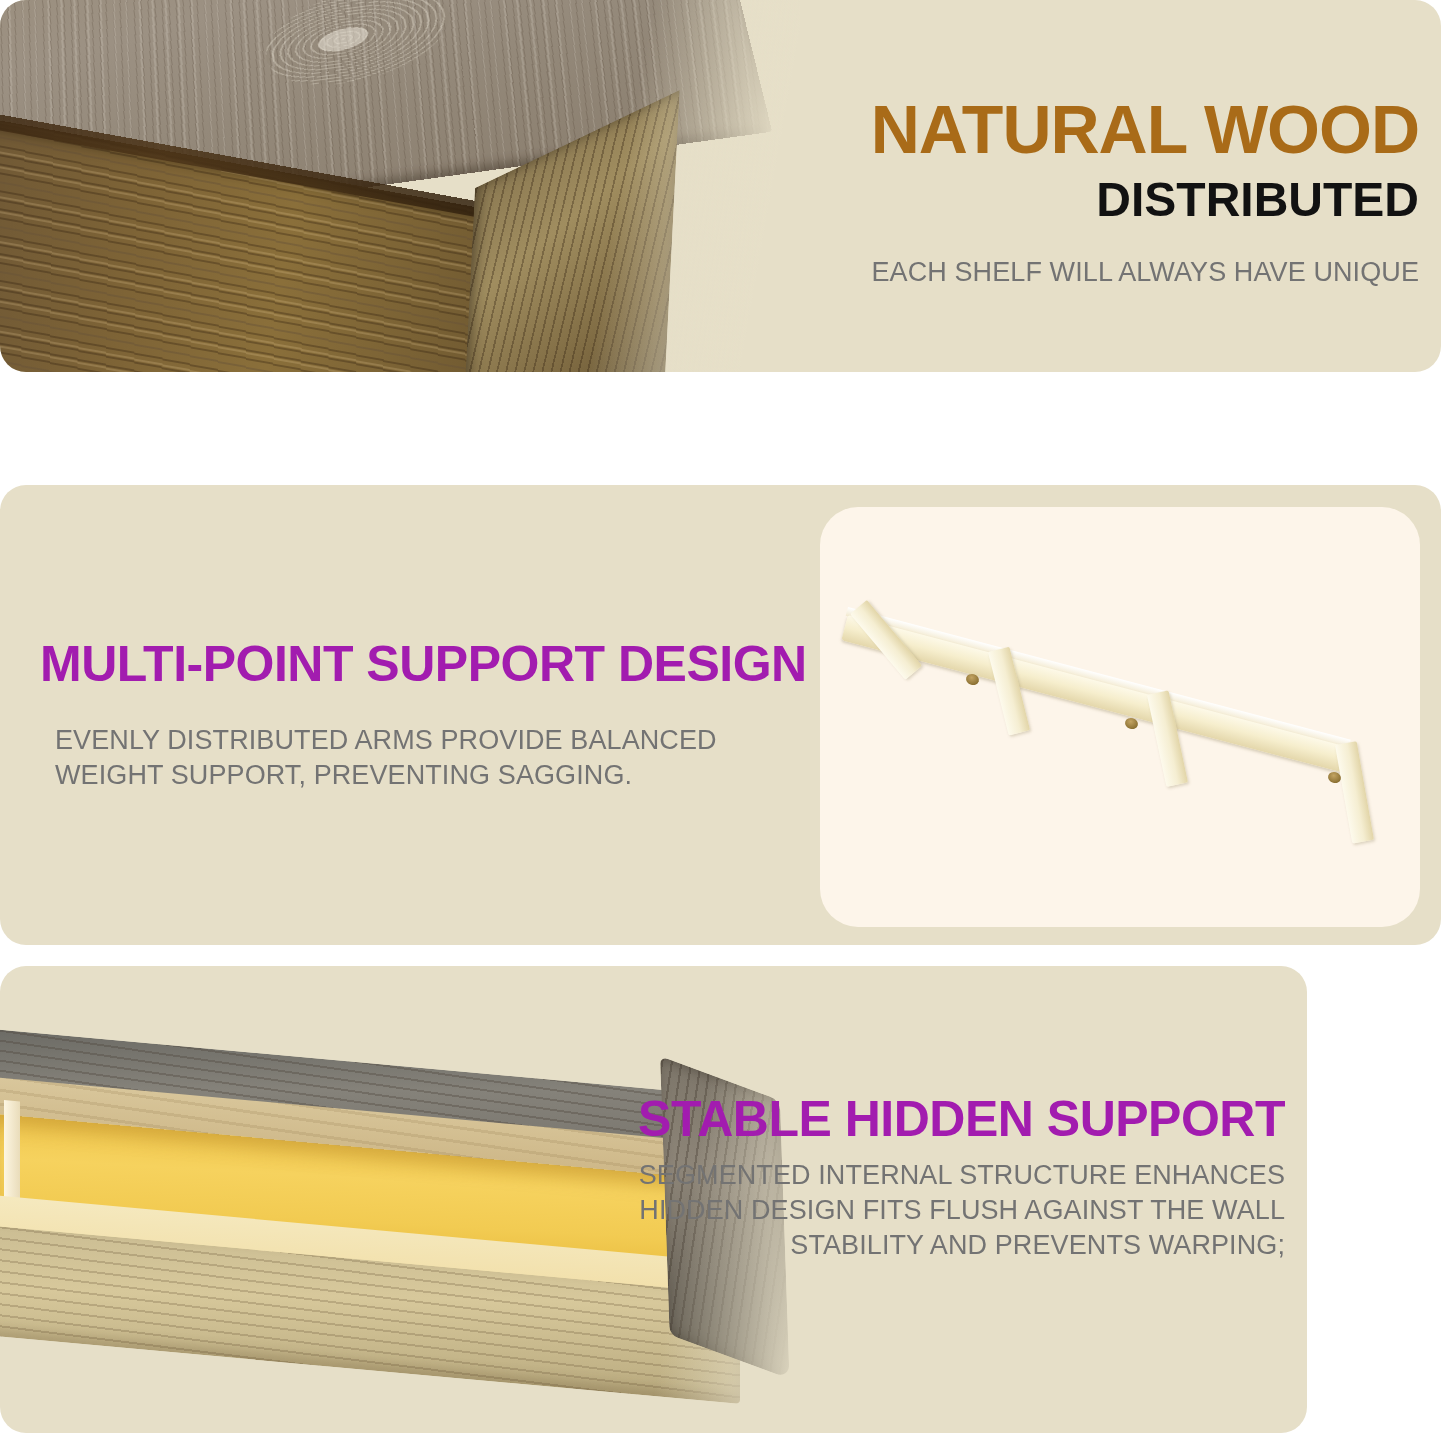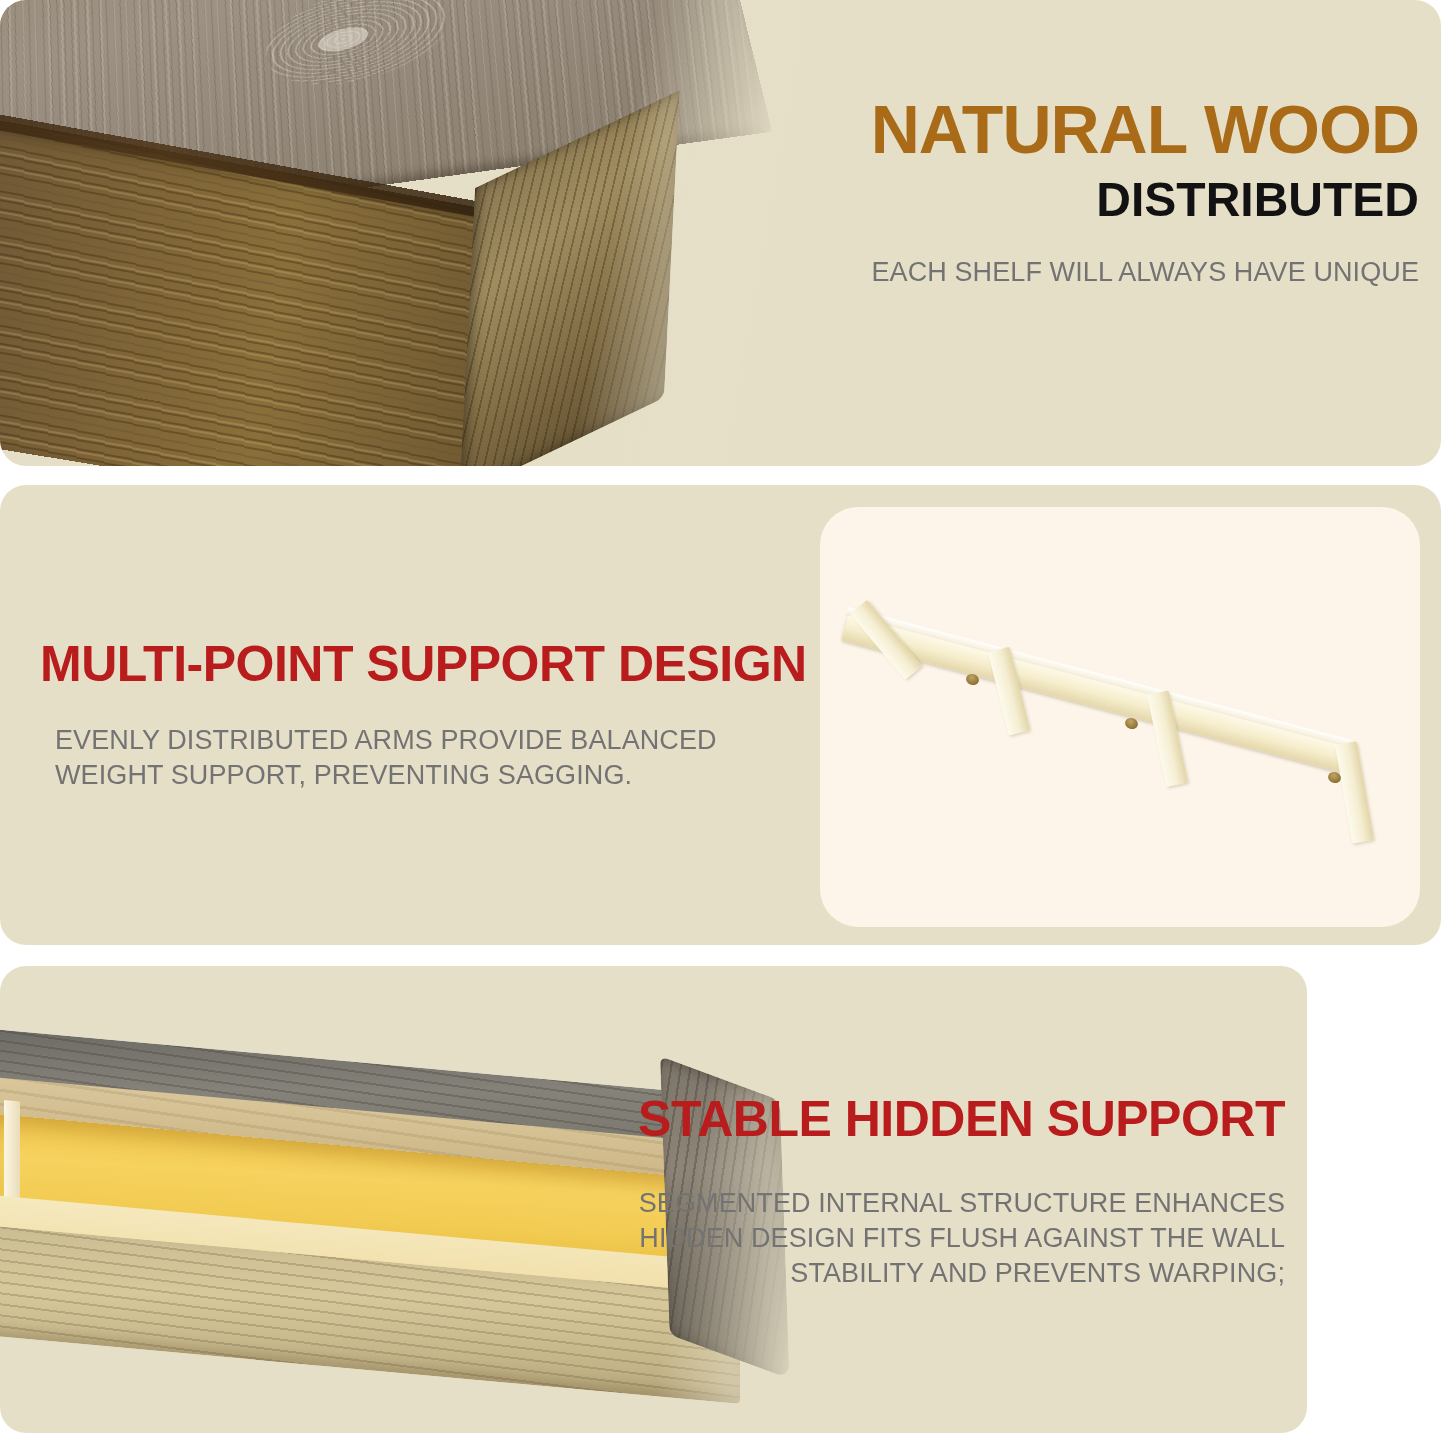--- a/index.html
+++ b/index.html
@@ -11,39 +11,39 @@
   }
   .page { position:relative; width:1445px; height:1433px; background:#fff; }
 
   
   .panel {
     position:absolute;
     background:#e6dfc8;
     border-radius:26px;
     overflow:hidden;
   }
-  #panel-natural-wood { left:0; top:0;    width:1441px; height:466px; }
+  #panel-natural-wood { left:0; top:0;    width:1441px; height:372px; }
   #panel-multi-point  { left:0; top:485px; width:1441px; height:460px; }
   #panel-hidden       { left:0; top:966px; width:1307px; height:467px; }
 
   
   .txt-right { position:absolute; text-align:right; }
   .txt-left  { position:absolute; text-align:left;  }
 
   .title-orange {
     font-size:68px; font-weight:bold; letter-spacing:-1px;
     color:#a96b18; line-height:1.02; white-space:nowrap;
   }
   .title-black {
     font-size:48px; font-weight:bold; letter-spacing:0px;
     color:#121212; line-height:1.05; white-space:nowrap;
   }
   .title-big-black {
     font-size:50px; font-weight:bold; letter-spacing:-0.5px;
-    color:#b91c1c; line-height:1.05; white-space:nowrap;
+    color:#a21caf; line-height:1.05; white-space:nowrap;
   }
   .body-text {
     font-size:27px; font-weight:500; color:#737373;
     line-height:1.30; letter-spacing:0.1px;
   }
 
   
   #beam-photo {
     position:absolute; left:-70px; top:-12px; width:870px; height:475px;
   }
@@ -266,20 +266,20 @@
       <div id="shelf-cavity"></div>
       <div id="shelf-divider"></div>
       <div id="shelf-cavity-floor"></div>
       <div id="shelf-frontface"></div>
       <div id="shelf-endcap"></div>
       <div id="shelf-fade"></div>
     </div>
 
     <h2 class="title-big-black txt-right" style="right:22px; top:127px;">STABLE HIDDEN SUPPORT</h2>
 
-    <div class="body-text txt-right" style="right:22px; top:220px;">
+    <div class="body-text txt-right" style="right:22px; top:192px;">
       <div>SEGMENTED INTERNAL STRUCTURE ENHANCES</div>
       <div>HIDDEN DESIGN FITS FLUSH AGAINST THE WALL</div>
       <div>STABILITY AND PREVENTS WARPING;</div>
     </div>
   </section>
 
 </div>
 
 </body></html>

